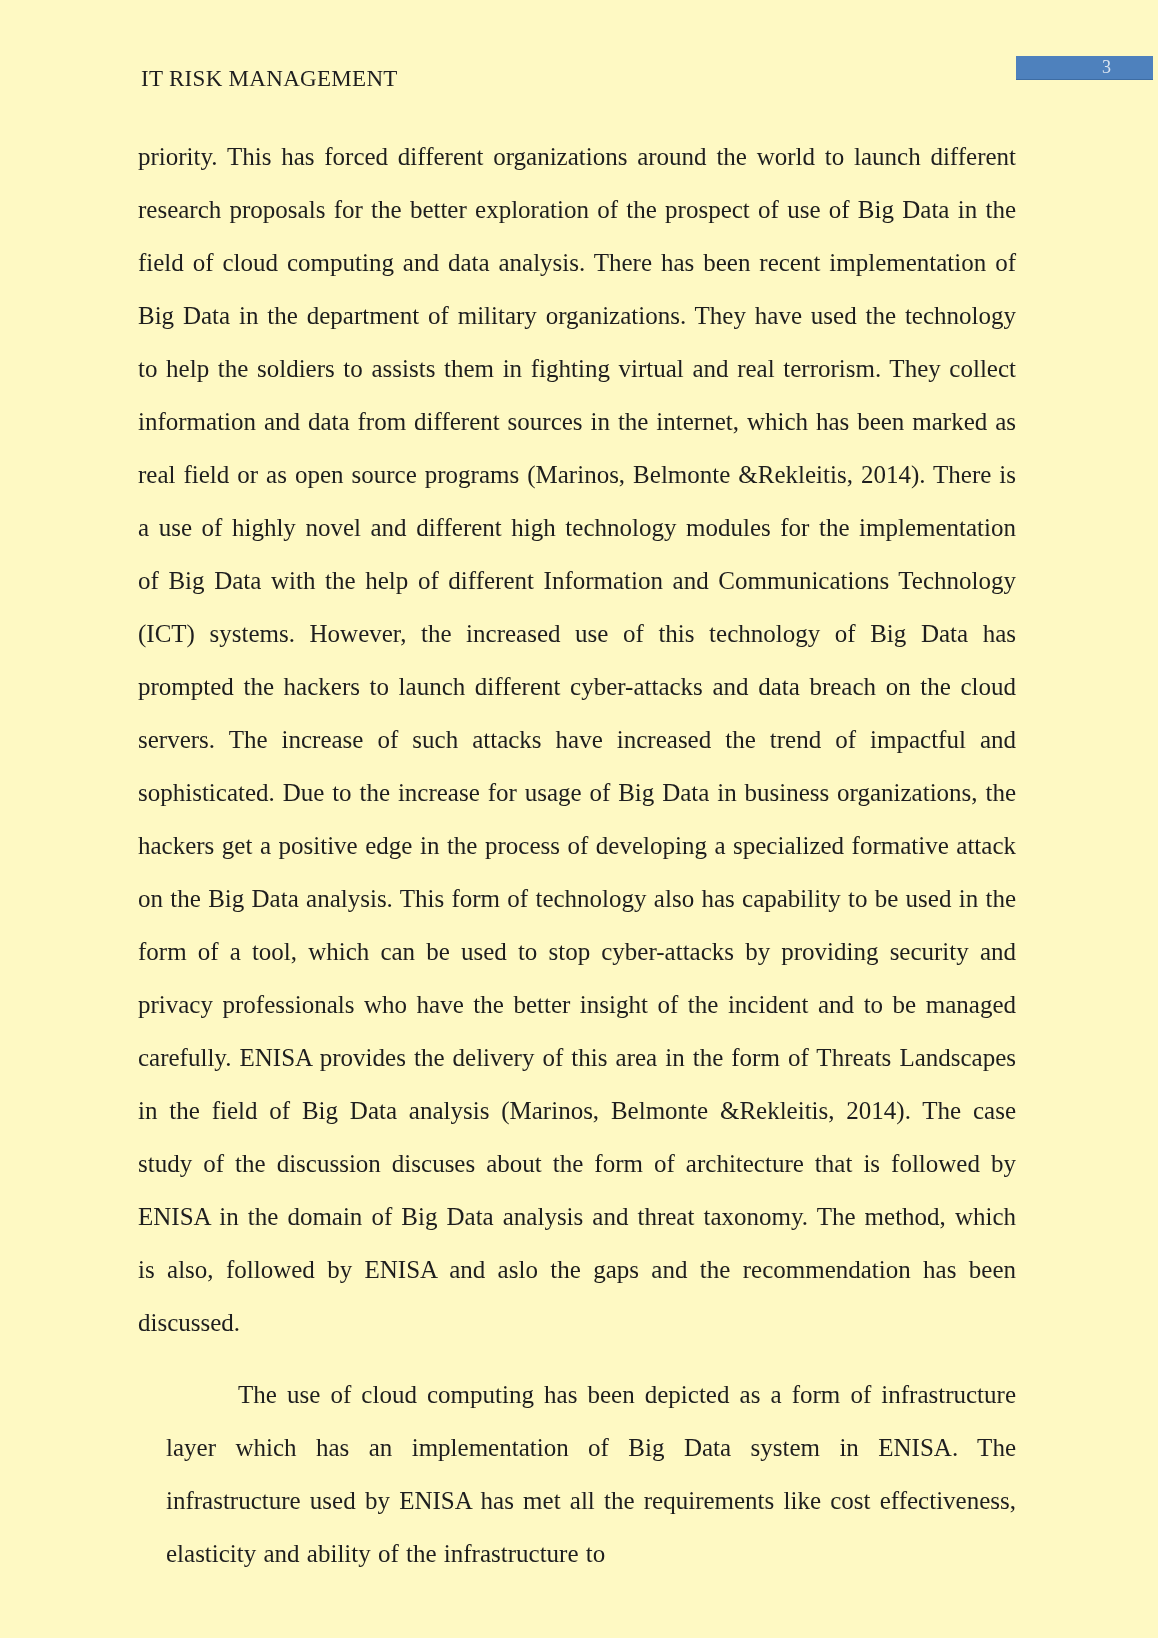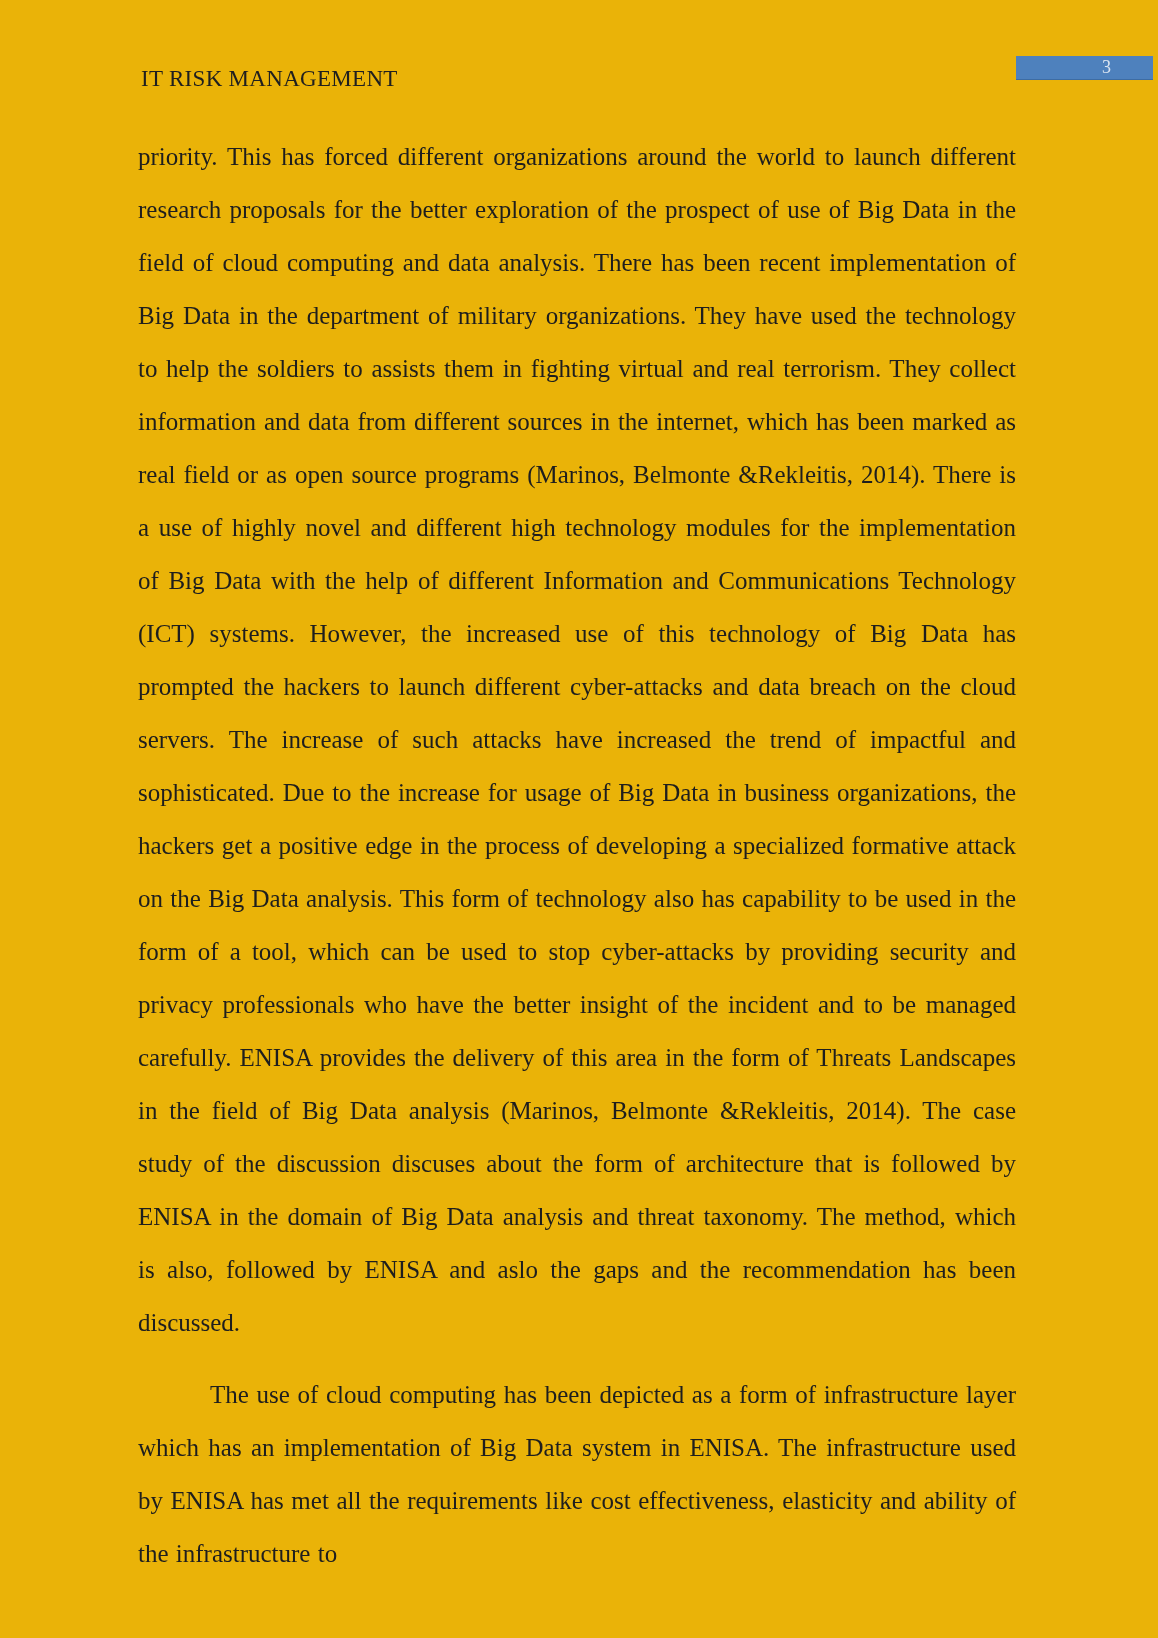--- a/index.html
+++ b/index.html
@@ -4,21 +4,21 @@
 <style>
   html, body {
     margin: 0;
     padding: 0;
     background: #ffffff;
   }
   .page {
     position: relative;
     width: 1158px;
     height: 1638px;
-    background: #eab308;
+    background: #fef9c3;
     overflow: hidden;
     font-family: "Liberation Serif", "DejaVu Serif", serif;
   }
   .running-head {
     position: absolute;
     left: 141px;
     top: 66px;
     font-size: 23px;
     line-height: 26px;
     color: #1f1f1f;
@@ -56,20 +56,21 @@
     line-height: 53px;
     text-align: justify;
     text-justify: inter-word;
     word-spacing: 1px;
   }
   .para + .para {
     margin-top: 19px;
   }
   .para.indent-first {
     text-indent: 72px;
+    margin-left: 28px;
   }
 </style>
 </head>
 <body>
 
 <div class="page">
 
   <div class="running-head">IT RISK MANAGEMENT</div>
 
   <div class="page-number-box" style="background: rgb(78, 129, 189);">

